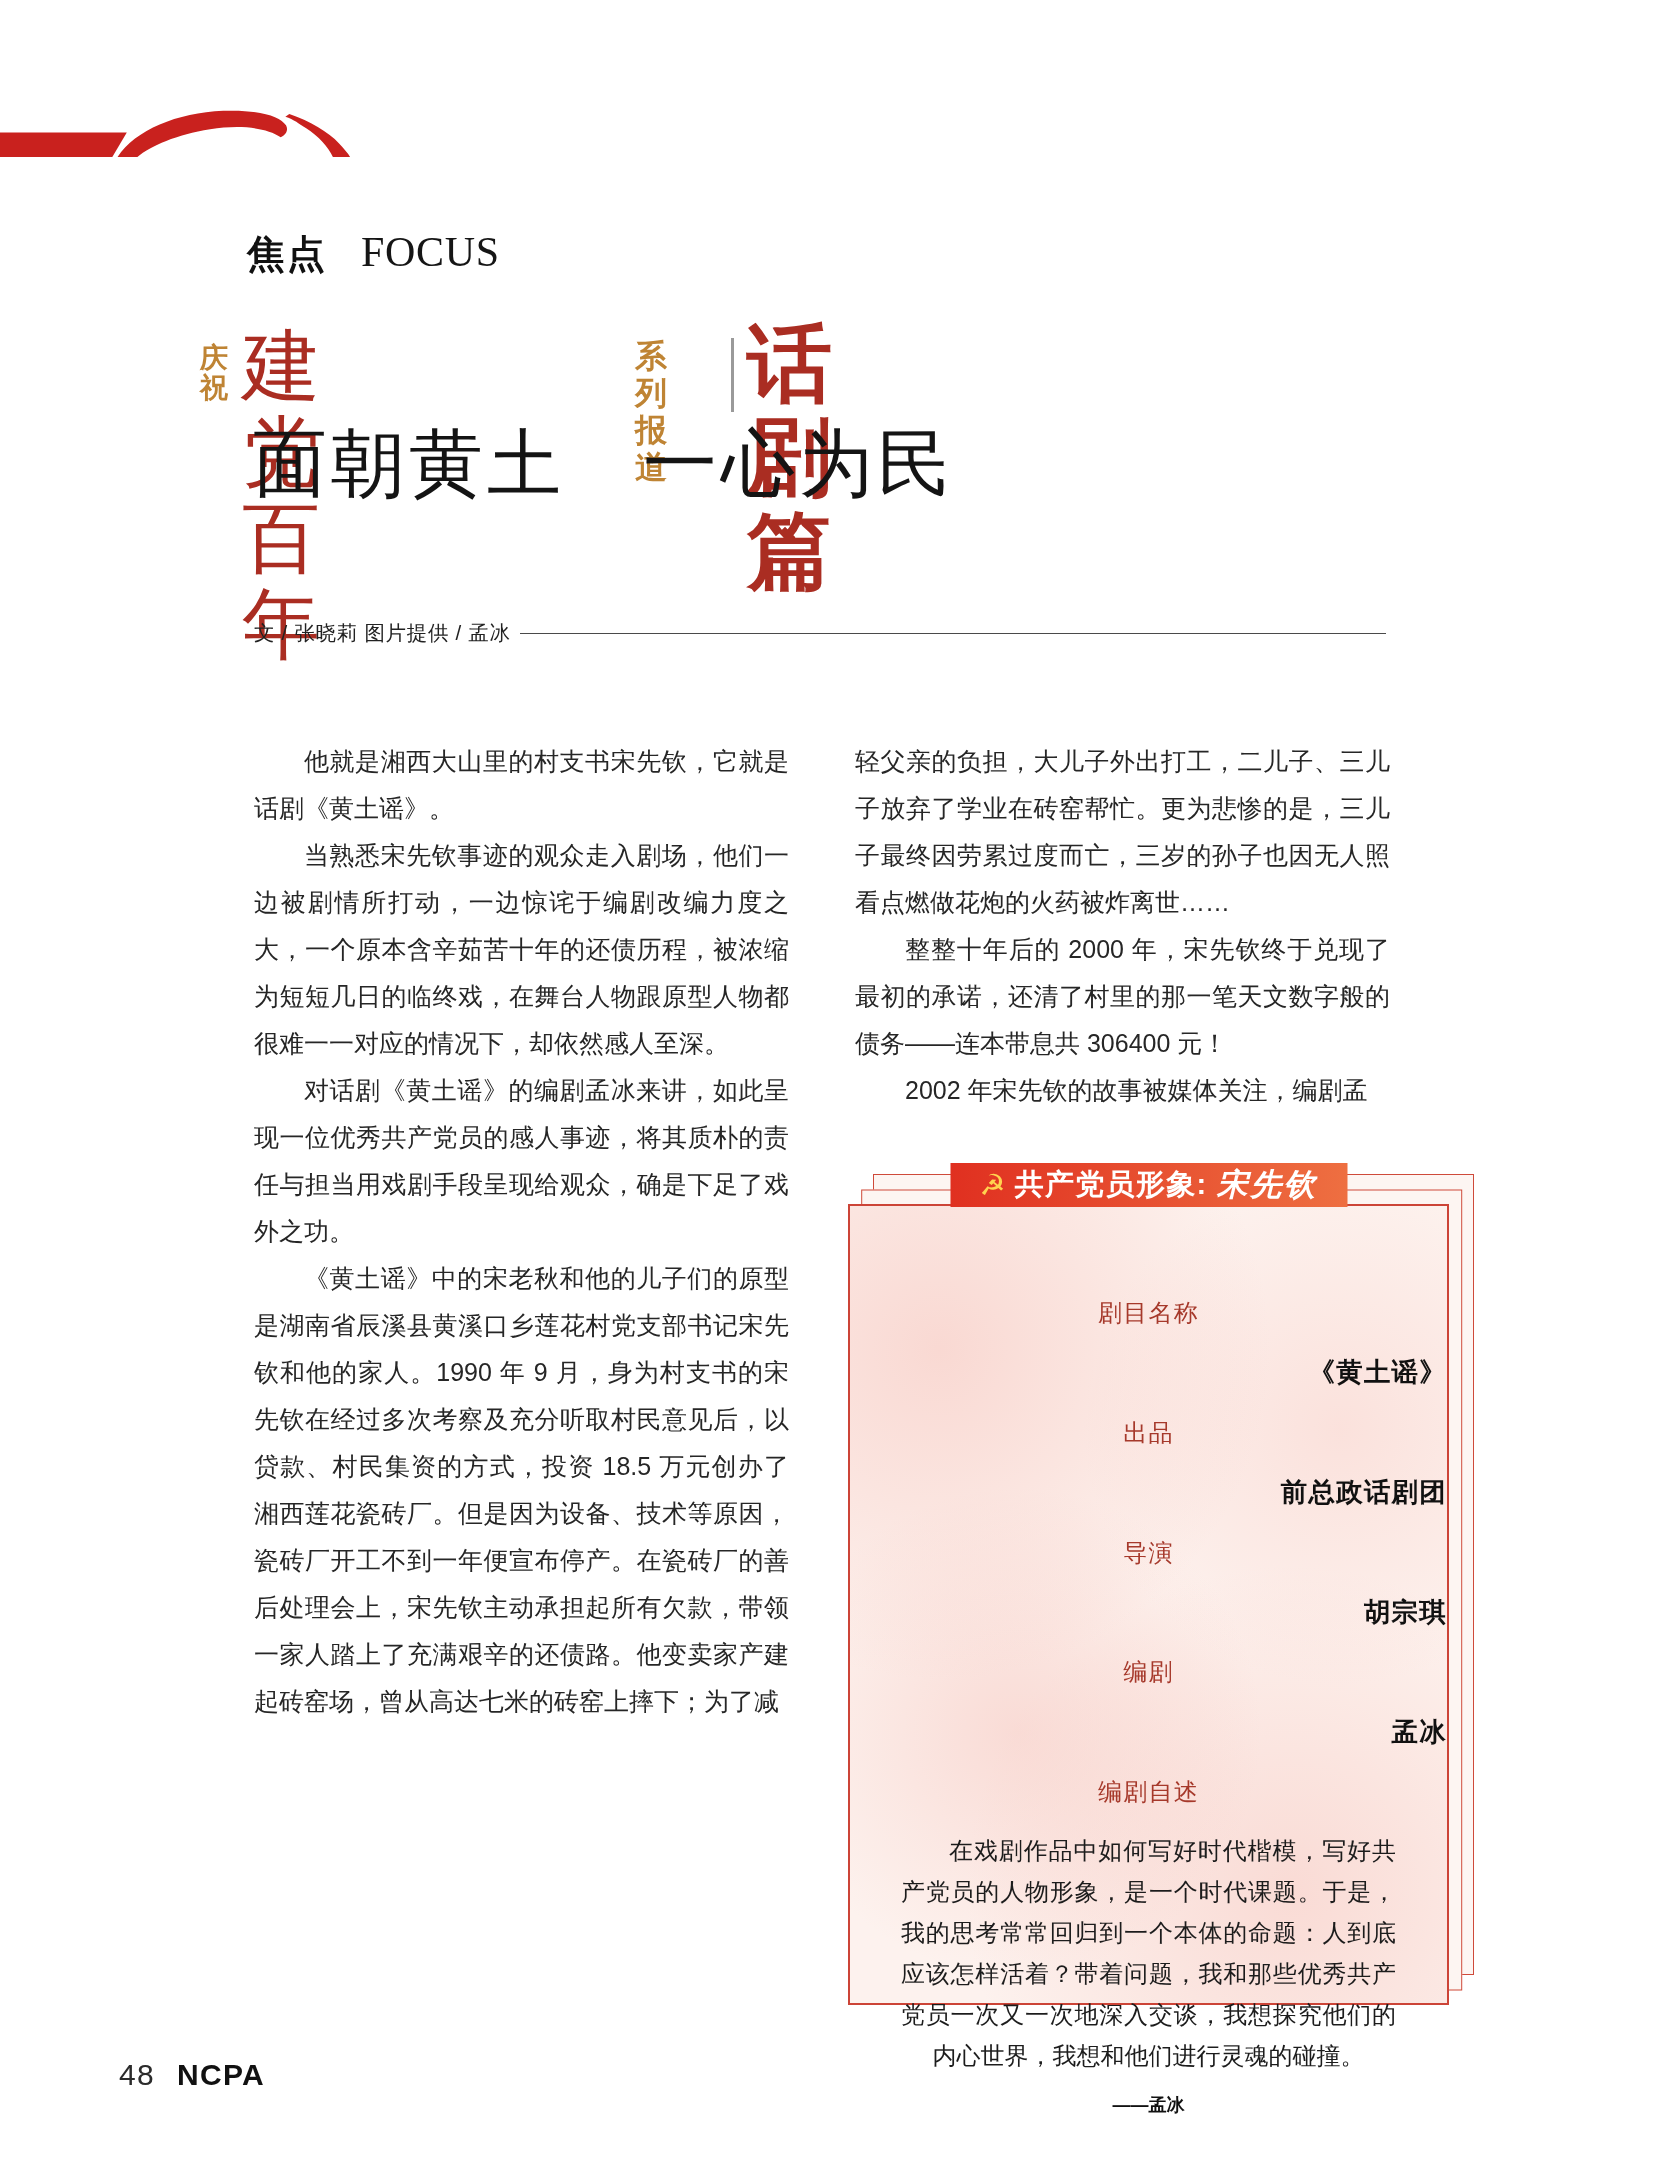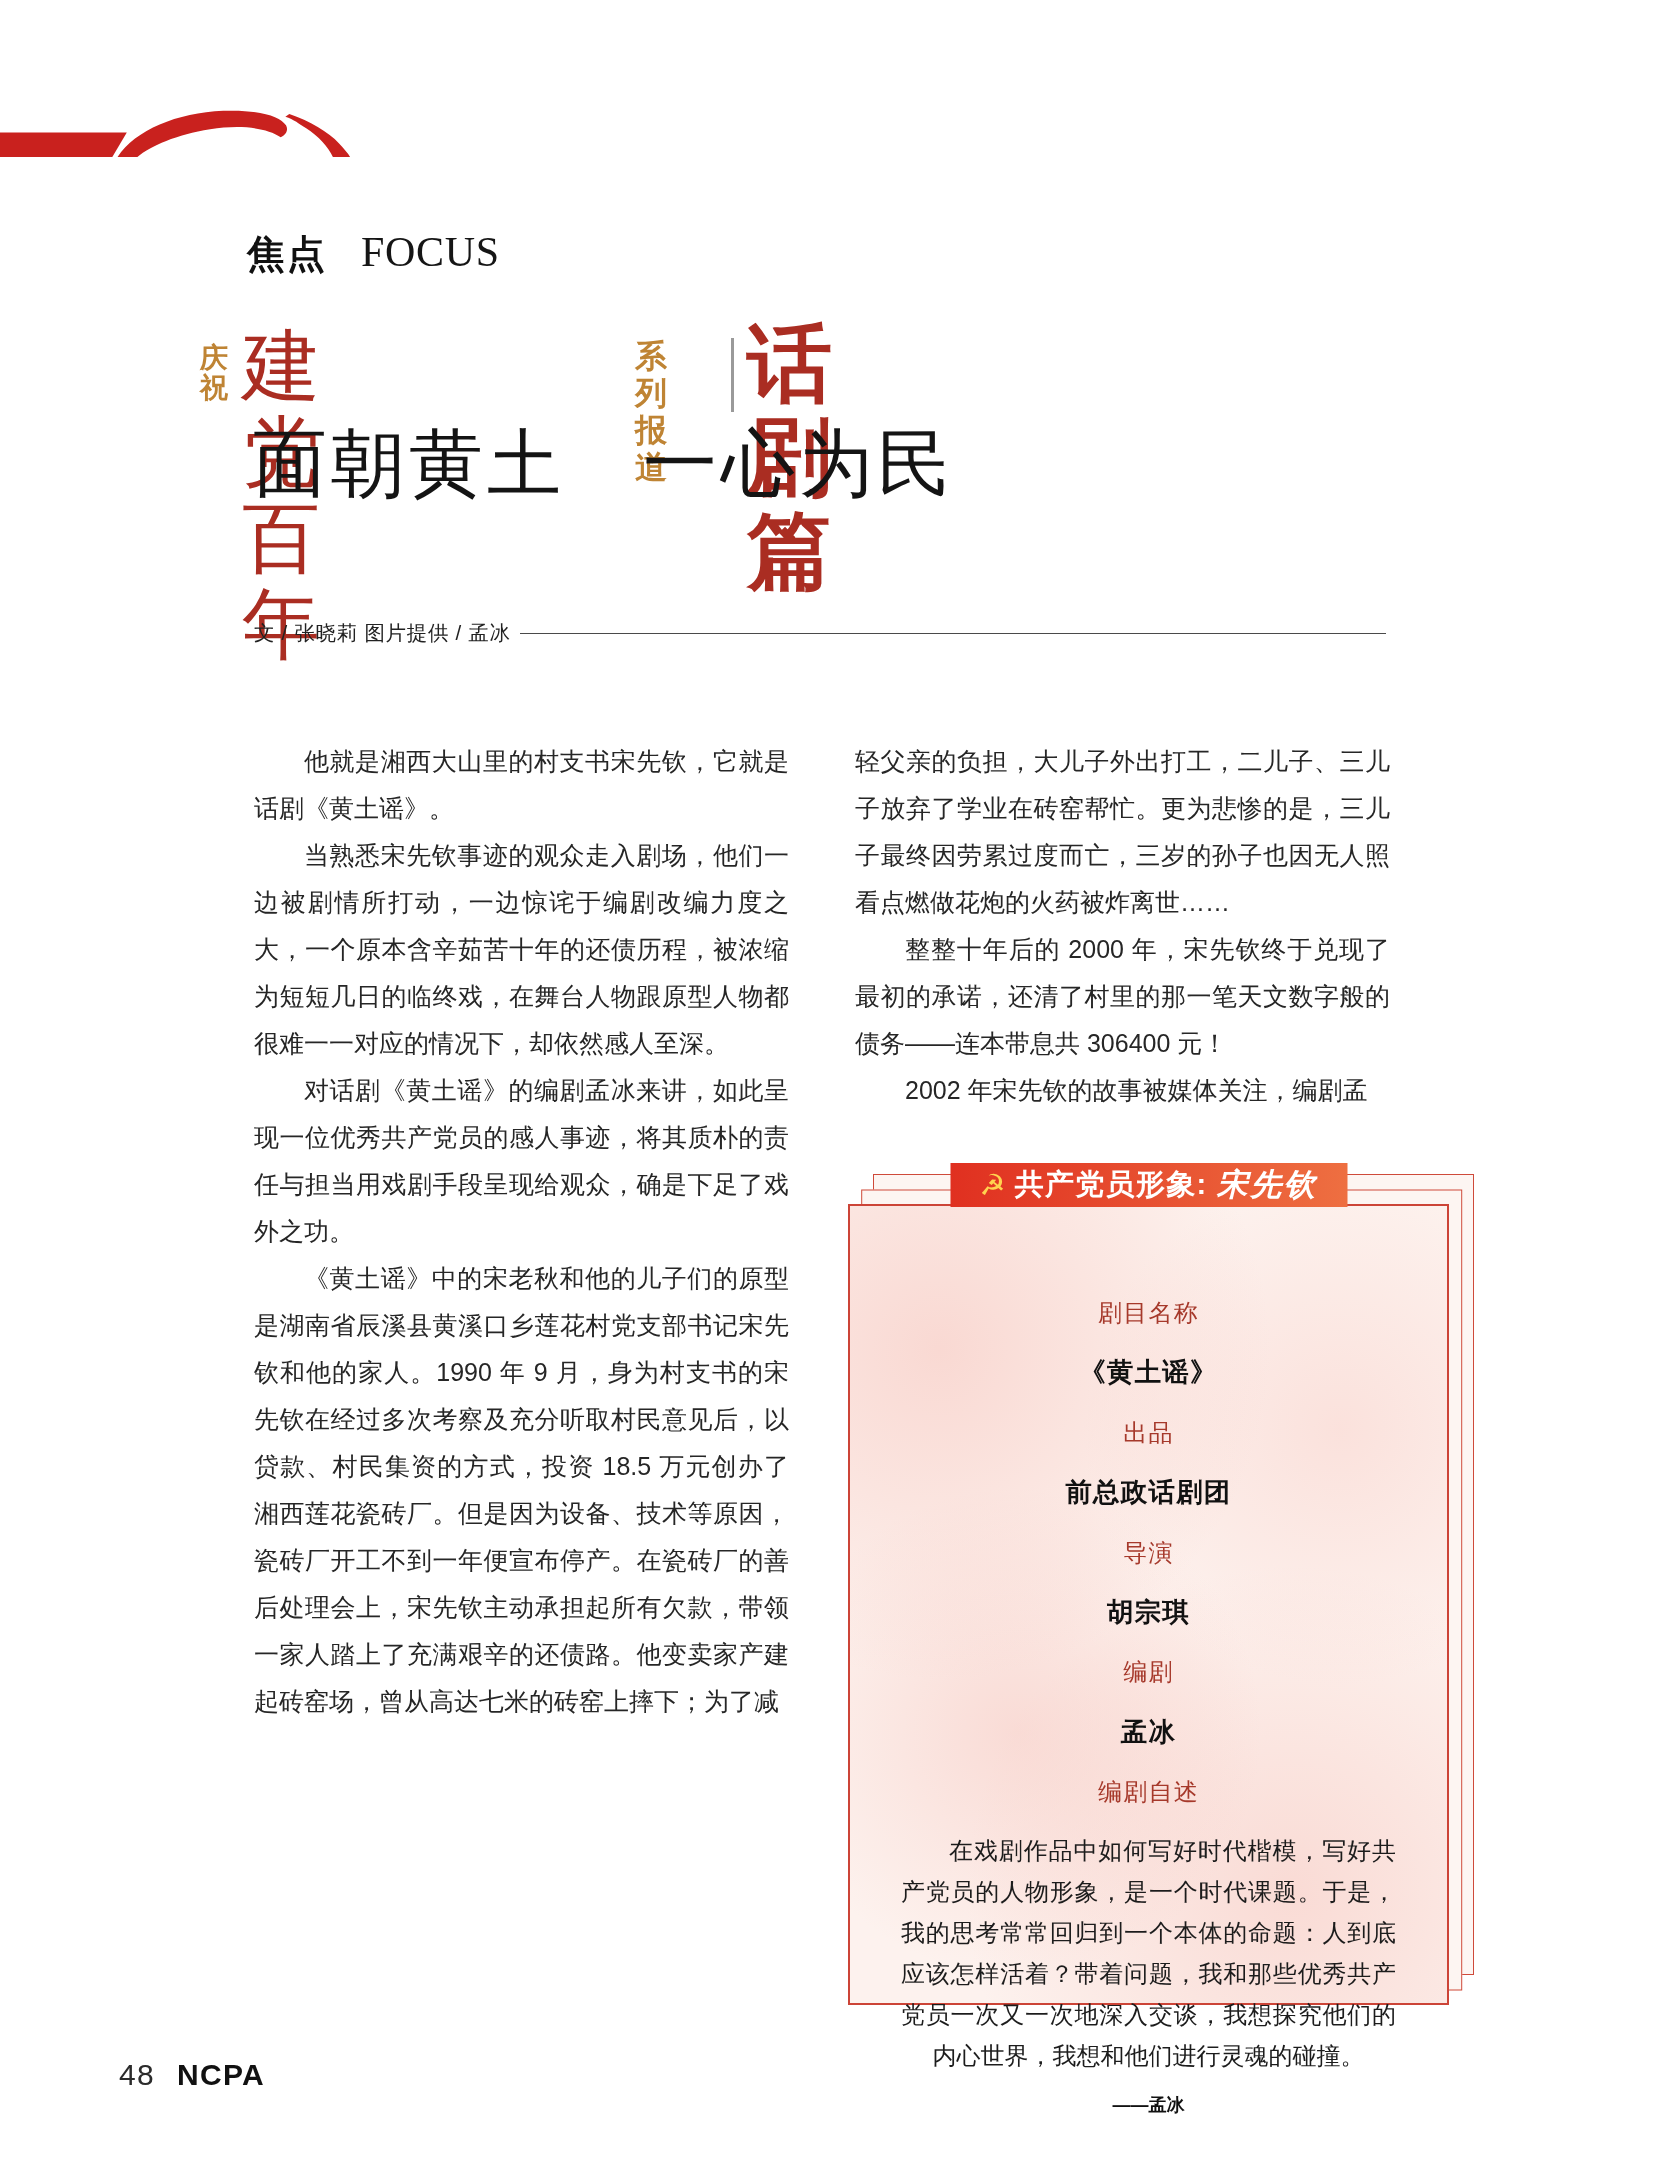--- a/index.html
+++ b/index.html
@@ -82,21 +82,21 @@
     display:flex;align-items:center;justify-content:center;gap:9.2px;z-index:3;
   }
   .card-banner .emblem{font-size:29px;color:#ffd34f;line-height:1;}
   .card-banner .t{font-size:29px;font-weight:bold;color:#fff;letter-spacing:1.3px;white-space:nowrap;}
   .card-banner .name{
     font-family:"Liberation Serif",serif;font-style:italic;font-weight:bold;
     font-size:31px;color:#fff;letter-spacing:2.6px;white-space:nowrap;
   }
   .card-content{position:relative;padding-top:45px;z-index:2;}
   .f-label{font-size:24px;color:#a6392b;margin-top:26.4px;letter-spacing:1.3px;}
-  .f-value{font-size:26.4px;font-weight:bold;color:#111;margin-top:26.4px;letter-spacing:1.3px;}
+  .f-value{font-size:26.4px;font-weight:bold;color:#111;margin-top:26.4px;letter-spacing:1.3px;text-align:right;}
   .statement{
     width:495px;margin:22.4px auto 0;font-family:"Liberation Serif",serif;
     font-size:24px;line-height:41px;color:#1c1c1c;text-align:justify;
     text-align-last:center;text-indent:2em;
   }
   .signature{font-size:18px;font-weight:bold;color:#111;margin-top:16px;}
   
   .footer{position:absolute;left:119px;top:2058px;font-size:30px;color:#2b2b2b;letter-spacing:1.3px;}
   .footer .brand{font-weight:bold;color:#111;margin-left:22px;}
 </style>

